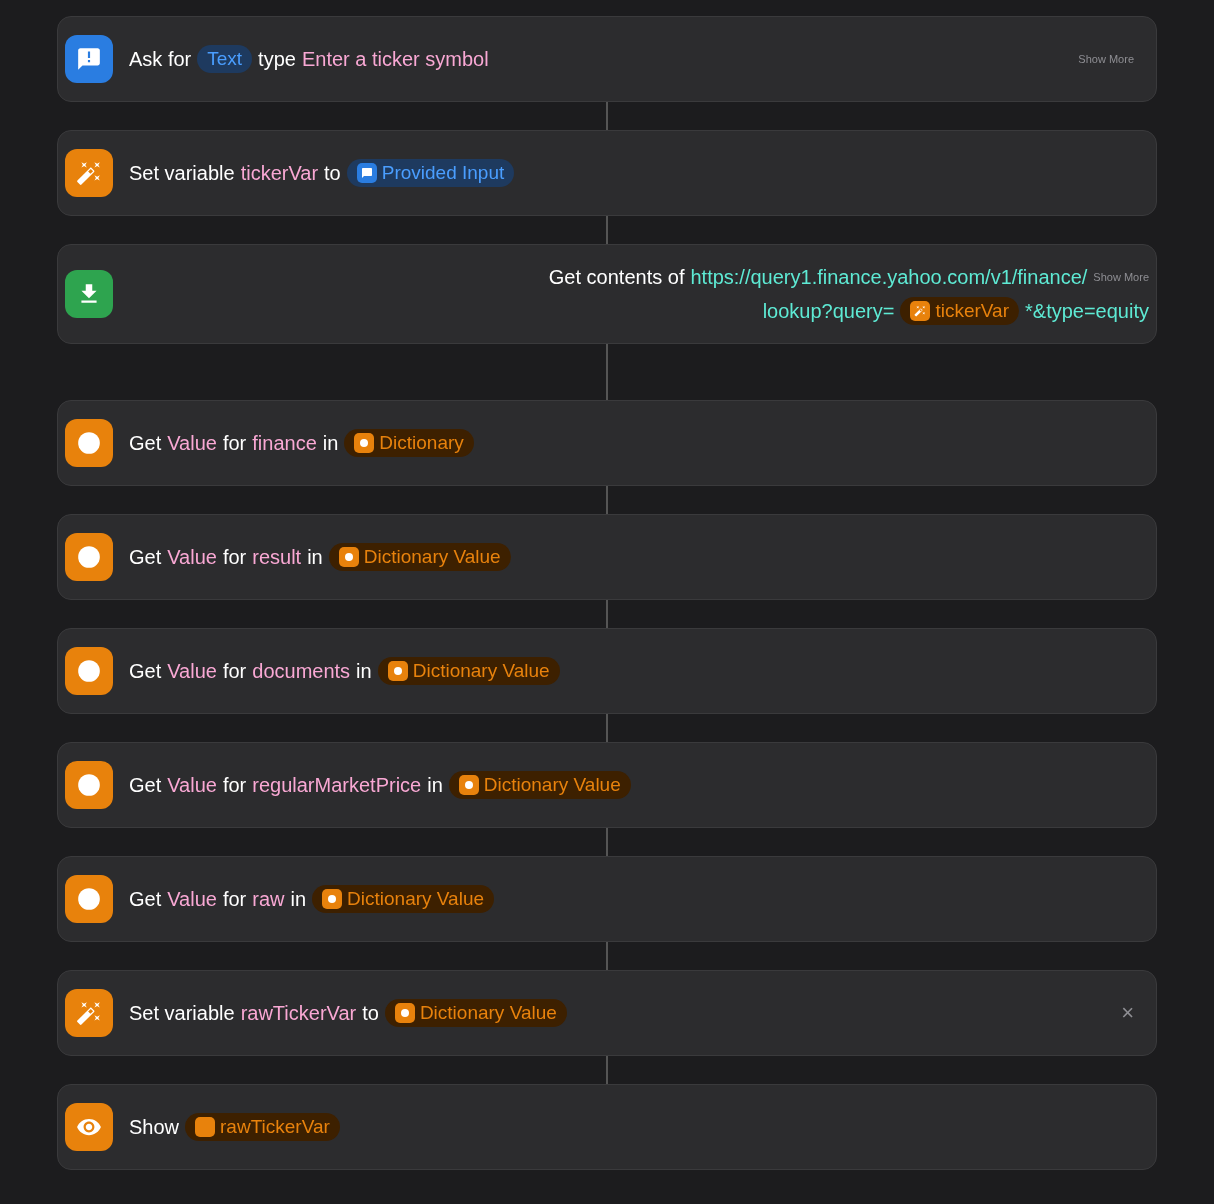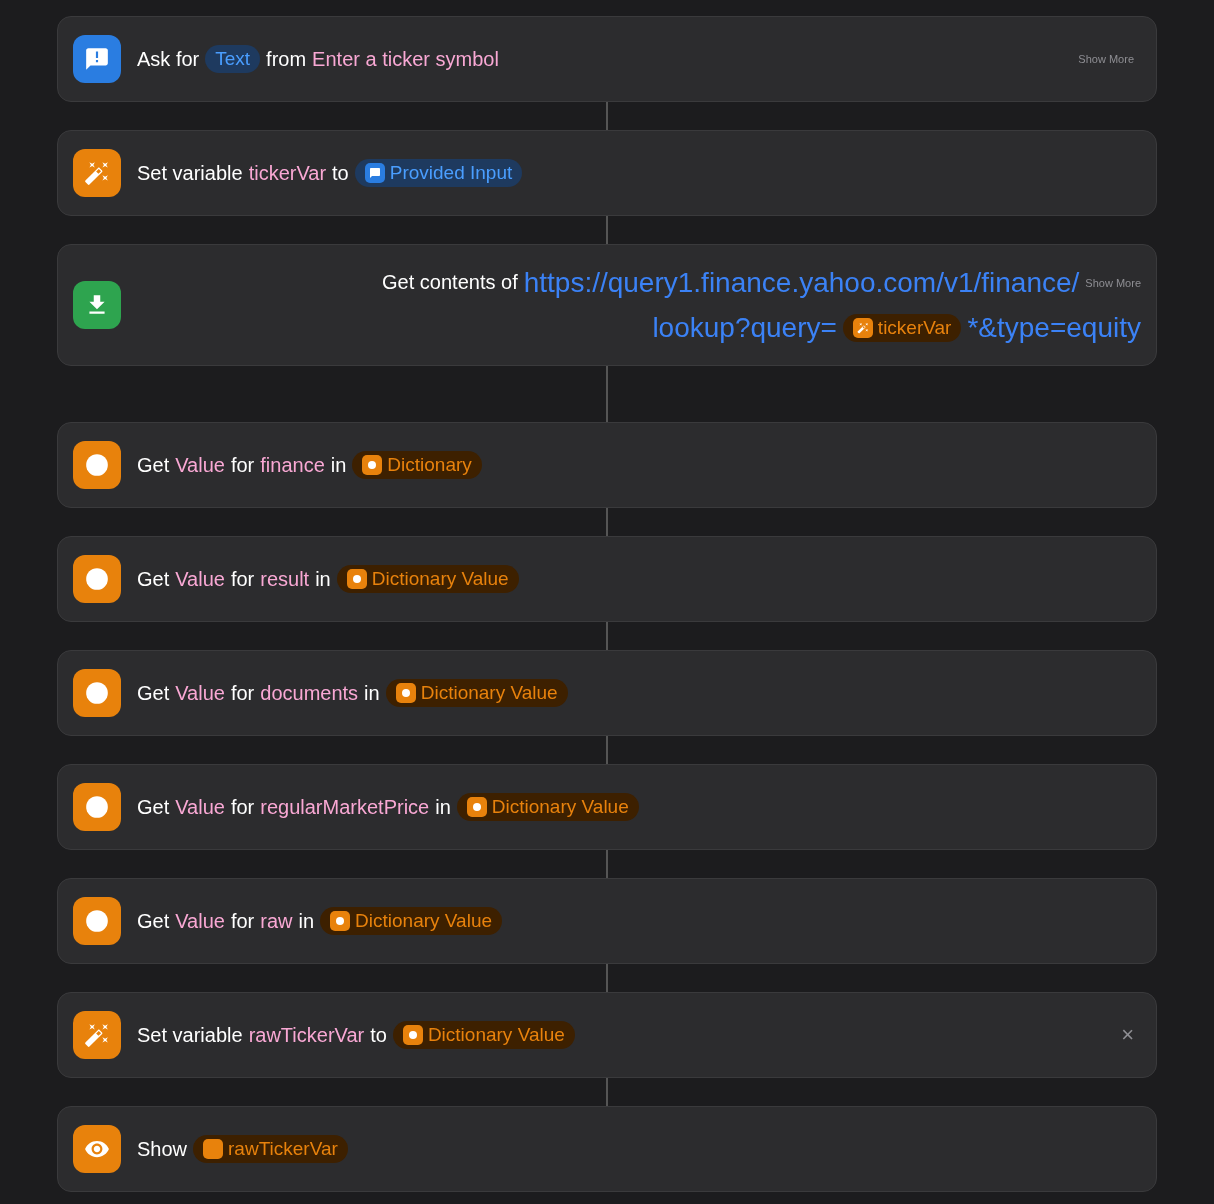--- a/index.html
+++ b/index.html
@@ -17,21 +17,21 @@
       align-items: center;
       gap: 0;
       width: 100%;
       max-width: 1100px;
       margin: 0 auto;
     }
 
     .step-card {
       background: #2c2c2e;
       border-radius: 14px;
-      padding: 18px 15px;
+      padding: 18px 7px;
       width: 100%;
       display: flex;
       align-items: center;
       gap: 16px;
       position: relative;
       border: 1px solid #3a3a3c;
     }
 
     .connector {
       width: 2px;
@@ -133,22 +133,22 @@
       position: absolute;
       right: 22px;
       top: 50%;
       transform: translateY(-50%);
       color: #8e8e93;
       font-size: 22px;
       cursor: pointer;
     }
 
     .url-text {
-      color: #3b82f6;
-      font-size: 28px;
+      color: #5eead4;
+      font-size: 20px;
       line-height: 1.4;
     }
 
     .step-content-multiline {
       flex-direction: column;
       align-items: flex-end;
     }
 
     .step-content-row {
       display: flex;
@@ -166,21 +166,21 @@
     <div class="step-icon icon-blue">
       <svg viewBox="0 0 24 24">
           <path d="M20 2H4C2.9 2 2 2.9 2 4v18l4-4h14c1.1 0 2-.9 2-2V4c0-1.1-.9-2-2-2zm-7 9h-2V5h2v6zm0 4h-2v-2h2v2z"></path>
         </svg>
     </div>
     <div class="step-content">
       <span class="text-white">Ask for</span>
       <span class="pill pill-blue">
         <span>Text</span>
       </span>
-      <span class="text-white">from</span>
+      <span class="text-white">type</span>
       <span class="text-orange">Enter a ticker symbol</span>
     </div>
     <span class="show-more">Show More</span>
   </div>
 
   <div class="connector"></div>
 
   <div class="step-card">
     <div class="step-icon icon-orange">
       <svg viewBox="0 0 24 24">

